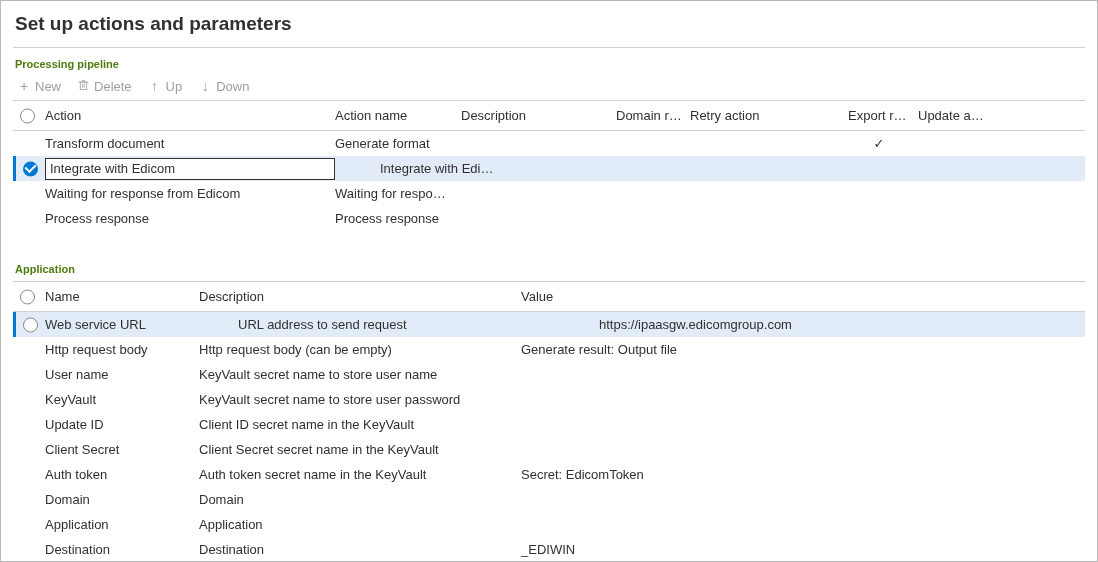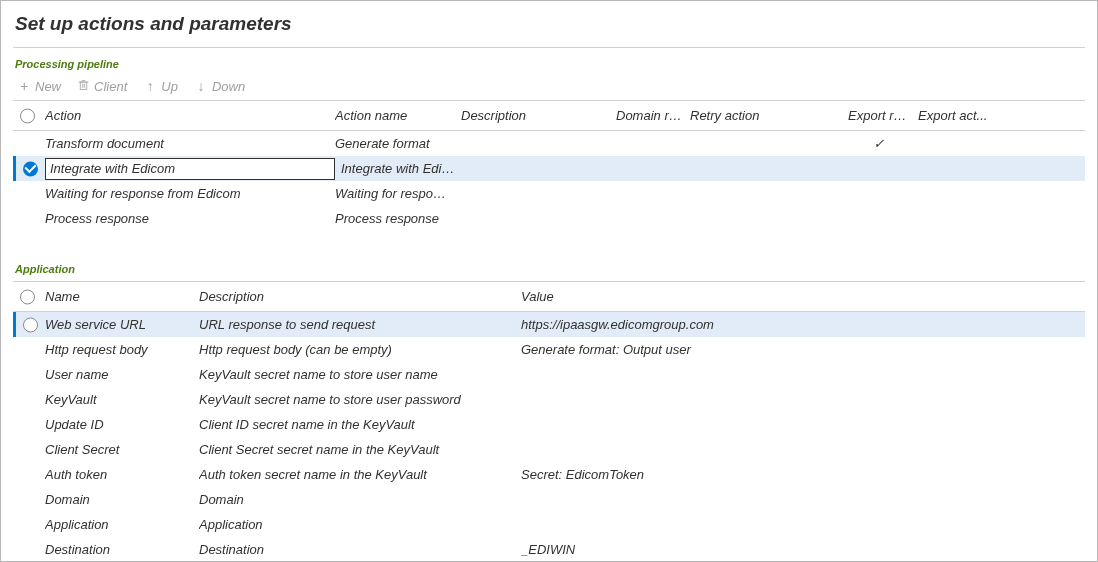--- a/index.html
+++ b/index.html
@@ -11,21 +11,20 @@
     width: 1098px;
     height: 562px;
   }
   .frame {
     width: 1098px;
     height: 562px;
     border: 1px solid #b8b8b8;
     position: relative;
     overflow: hidden;
     padding: 10px 12px 0 12px;
-    font-style: italic;
   }
   .page-title {
     font-size: 19px;
     font-weight: 600;
     color: #323130;
     padding: 2px 0 12px 2px;
   }
   .hr {
     border: none;
     border-top: 1px solid #d0d0d0;
@@ -119,20 +118,21 @@
   .actions .c-raction  { flex: 0 0 158px; }
   .actions .c-export   { flex: 0 0 70px;  text-align: left; }
   .actions .c-update   { flex: 0 0 80px;  }
 
   .actions .row.data .c-export { text-align: center; }
 
   .row.selected {
     background: #e1ecf8;
     border-left: 3px solid #0078d4;
     padding-left: 29px; 
+    gap: 39px;
   }
   .row.selected .cell.editing {
     border: 1px solid #323130;
     background: #fff;
     height: 22px;
     display: flex;
     align-items: center;
     padding-left: 4px;
     margin-right: 6px;
   }
@@ -165,42 +165,42 @@
     <span class="tool-btn">
       <span>
         <svg viewBox="0 0 16 16" fill="none" stroke="#a19f9d" stroke-width="1">
           <rect x="4" y="5" width="8" height="9"></rect>
             <line x1="2" y1="5" x2="14" y2="5"></line>
           <line x1="6" y1="3" x2="10" y2="3"></line>
             <line x1="7" y1="7" x2="7" y2="12"></line>
             <line x1="9" y1="7" x2="9" y2="12"></line>
         </svg>
       </span>
-      <span>Client</span>
+      <span>Delete</span>
     </span>
     <span class="tool-btn">
       <span class="icon-text">↑</span>
       <span>Up</span>
     </span>
     <span class="tool-btn">
       <span class="icon-text">↓</span>
       <span>Down</span>
     </span>
   </div>
 
   <div class="grid actions">
     <div class="row header">
       <span class="select-circle"></span>
       <div class="cell c-action">Action</div>
       <div class="cell c-aname">Action name</div>
       <div class="cell c-desc">Description</div>
       <div class="cell c-retry">Domain retry</div>
       <div class="cell c-raction">Retry action</div>
       <div class="cell c-export">Export result</div>
-      <div class="cell c-update">Export act...</div>
+      <div class="cell c-update">Update act...</div>
     </div>
     <div id="actions-body">
         <div class="row data">
           <div class="cell c-action">Transform document</div>
           <div class="cell c-aname">Generate format</div>
           <div class="cell c-desc"></div>
           <div class="cell c-retry"></div>
           <div class="cell c-raction"></div>
           <div class="cell c-export check">✓</div>
           <div class="cell c-update"></div>
@@ -244,27 +244,27 @@
     <div class="row header">
       <span class="select-circle"></span>
       <div class="cell c-name">Name</div>
       <div class="cell c-desc">Description</div>
       <div class="cell c-val">Value</div>
     </div>
     <div id="params-body">
         <div class="row data selected">
           <span class="select-circle"></span>
           <div class="cell c-name">Web service URL</div>
-          <div class="cell c-desc">URL response to send request</div>
+          <div class="cell c-desc">URL address to send request</div>
           <div class="cell c-val">https://ipaasgw.edicomgroup.com</div>
         </div>
         <div class="row data">
           <div class="cell c-name">Http request body</div>
           <div class="cell c-desc">Http request body (can be empty)</div>
-          <div class="cell c-val">Generate format: Output user</div>
+          <div class="cell c-val">Generate result: Output file</div>
         </div>
         <div class="row data">
           <div class="cell c-name">User name</div>
           <div class="cell c-desc">KeyVault secret name to store user name</div>
           <div class="cell c-val"></div>
         </div>
         <div class="row data">
           <div class="cell c-name">KeyVault</div>
           <div class="cell c-desc">KeyVault secret name to store user password</div>
           <div class="cell c-val"></div>

